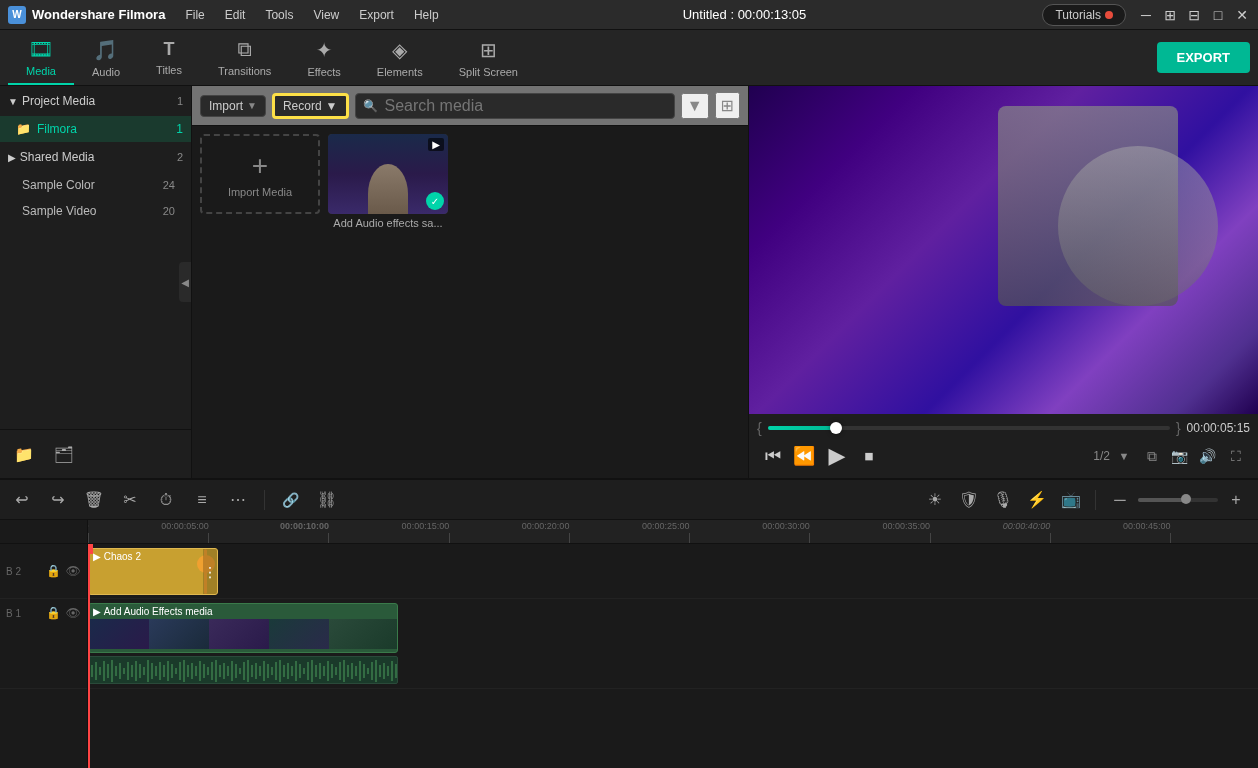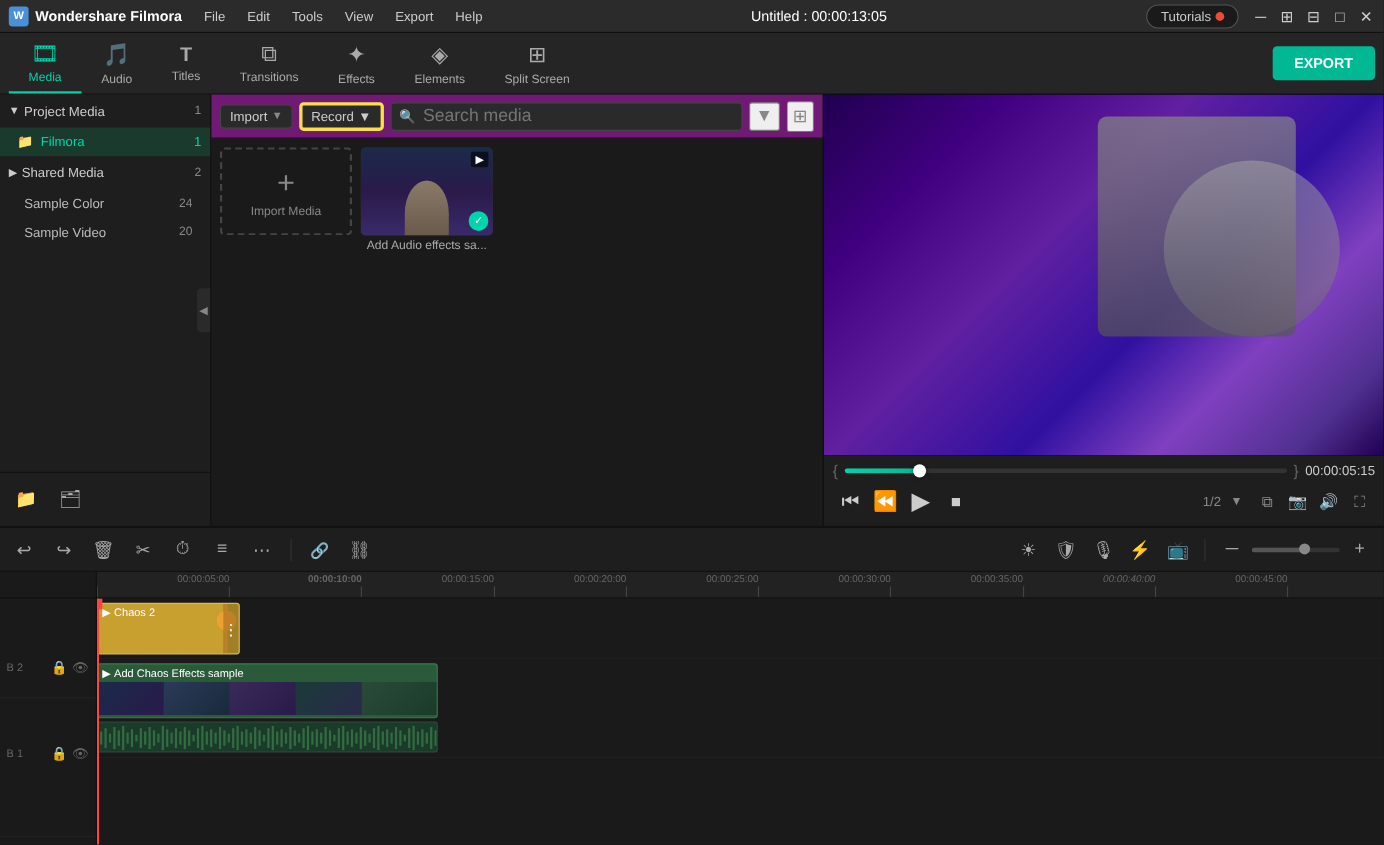--- a/index.html
+++ b/index.html
@@ -33,21 +33,21 @@
     .panel-section-header .count-badge { margin-left: auto; color: #888; font-size: 11px; }
     .panel-item { display: flex; align-items: center; padding: 6px 16px 6px 22px; cursor: pointer; color: #bbb; font-size: 12px; }
     .panel-item .item-count { margin-left: auto; color: #888; font-size: 11px; }
     .folder-item { display: flex; align-items: center; padding: 6px 8px 6px 16px; cursor: pointer; background: #1a3a2e; color: #00d4aa; font-size: 12px; font-weight: 500; }
     .folder-item .item-count { margin-left: auto; color: #00d4aa; }
     .panel-footer { margin-top: auto; display: flex; padding: 8px; gap: 8px; border-top: 1px solid #111; }
     .panel-footer-btn { width: 32px; height: 32px; background: none; border: none; color: #aaa; cursor: pointer; font-size: 16px; display: flex; align-items: center; justify-content: center; }
 
     
     .media-area { flex: 1; background: #1a1a1a; display: flex; flex-direction: column; }
-    .media-toolbar { display: flex; align-items: center; padding: 6px 8px; gap: 6px; border-bottom: 1px solid #111; background: #701a75; height: 40px; }
+    .media-toolbar { display: flex; align-items: center; padding: 6px 8px; gap: 6px; border-bottom: 1px solid #111; background: #737373; height: 40px; }
     .import-dropdown { display: flex; align-items: center; background: #2a2a2a; border: 1px solid #444; border-radius: 4px; padding: 3px 8px; gap: 4px; cursor: pointer; color: #ccc; font-size: 12px; }
     .import-dropdown .arrow { font-size: 10px; color: #888; }
     .record-dropdown { display: flex; align-items: center; background: #2a2a2a; border: 3px solid #fde047; border-radius: 4px; padding: 3px 8px; gap: 4px; cursor: pointer; color: #ccc; font-size: 12px; }
     .search-bar { flex: 1; display: flex; align-items: center; background: #2a2a2a; border: 1px solid #444; border-radius: 4px; padding: 3px 8px; gap: 6px; }
     .search-bar input { background: none; border: none; outline: none; color: #ccc; font-size: 16px; width: 100%; }
     .search-icon { color: #888; }
     .filter-btn { color: #888; cursor: pointer; font-size: 16px; padding: 2px 4px; }
     .grid-btn { color: #888; cursor: pointer; font-size: 16px; padding: 2px 4px; }
     .media-grid { display: flex; flex-wrap: wrap; padding: 8px; gap: 8px; flex: 1; overflow-y: auto; align-content: flex-start; }
     .media-import-tile { width: 120px; height: 80px; border: 2px dashed #444; border-radius: 4px; display: flex; flex-direction: column; align-items: center; justify-content: center; cursor: pointer; color: #888; gap: 4px; }
@@ -75,21 +75,21 @@
     .tl-btn { width: 28px; height: 28px; border: none; background: none; color: #aaa; cursor: pointer; font-size: 16px; display: flex; align-items: center; justify-content: center; }
     .tl-separator { width: 1px; height: 20px; background: #333; margin: 0 4px; }
     .tl-right { margin-left: auto; display: flex; align-items: center; gap: 6px; }
     .tl-zoom { display: flex; align-items: center; gap: 4px; }
     .tl-zoom-slider { width: 80px; height: 4px; background: #333; border-radius: 2px; position: relative; }
     .tl-zoom-fill { width: 60%; height: 4px; background: #555; border-radius: 2px; }
     .tl-zoom-handle { position: absolute; top: -4px; left: 60%; width: 10px; height: 10px; background: #888; border-radius: 50%; transform: translateX(-50%); }
 
     
     .timeline-content { display: flex; flex: 1; overflow: hidden; }
-    .track-labels { width: 88px; background: #1a1a1a; border-right: 1px solid #111; display: flex; flex-direction: column; gap: 36px; }
+    .track-labels { width: 88px; background: #1a1a1a; border-right: 1px solid #111; display: flex; flex-direction: column; }
     .track-label { display: flex; align-items: center; padding: 4px 6px; border-bottom: 1px solid #222; font-size: 11px; color: #888; gap: 4px; }
     .track-label-icons { display: flex; gap: 3px; margin-left: auto; }
     .track-label-icon { width: 16px; height: 16px; background: none; border: none; color: #666; cursor: pointer; font-size: 12px; display: flex; align-items: center; justify-content: center; }
     .playhead-area { flex: 1; display: flex; flex-direction: column; overflow: hidden; position: relative; }
     .timeline-ruler { height: 24px; background: #222; border-bottom: 1px solid #111; position: relative; display: flex; align-items: flex-end; overflow: hidden; }
     .ruler-mark { position: absolute; bottom: 0; display: flex; flex-direction: column; align-items: center; }
     .ruler-mark .tick { width: 1px; background: #444; }
     .ruler-mark .tick-major { height: 10px; }
     .ruler-mark .tick-label { font-size: 9px; color: #666; position: absolute; bottom: 12px; transform: translateX(-50%); white-space: nowrap; }
     .tracks-container { flex: 1; position: relative; overflow: hidden; }
@@ -409,21 +409,21 @@
             <div style="position:absolute;right:0;top:0;bottom:0;width:14px;display:flex;align-items:center;justify-content:center;cursor:ew-resize;color:#fff;font-size:14px;background:rgba(0,0,0,0.2);">⋮</div>
 
           </div>
         </div>
 
         <div class="track-row" style="height:90px;">
 
           <div class="clip-block" style="left:0px;top:4px;width:310px;height:50px;background:#2a5a3a;border:1px solid #3a7a4a;overflow:hidden;">
             <div class="clip-label">
               <span style="font-size:10px;">▶</span>
-              <span>Add Chaos Effects sample</span>
+              <span>Add Audio Effects media</span>
             </div>
 
             <div style="display:flex;height:30px;overflow:hidden;">
               <div style="width:60px;height:30px;background:linear-gradient(135deg,#1a2a4a,#2a1a4a);flex-shrink:0;"></div>
               <div style="width:60px;height:30px;background:linear-gradient(135deg,#2a3a5a,#1a2a3a);flex-shrink:0;"></div>
               <div style="width:60px;height:30px;background:linear-gradient(135deg,#3a2a5a,#2a1a4a);flex-shrink:0;"></div>
               <div style="width:60px;height:30px;background:linear-gradient(135deg,#1a3a3a,#2a2a4a);flex-shrink:0;"></div>
               <div style="width:70px;height:30px;background:linear-gradient(135deg,#2a4a3a,#1a3a2a);flex-shrink:0;"></div>
             </div>
           </div>

